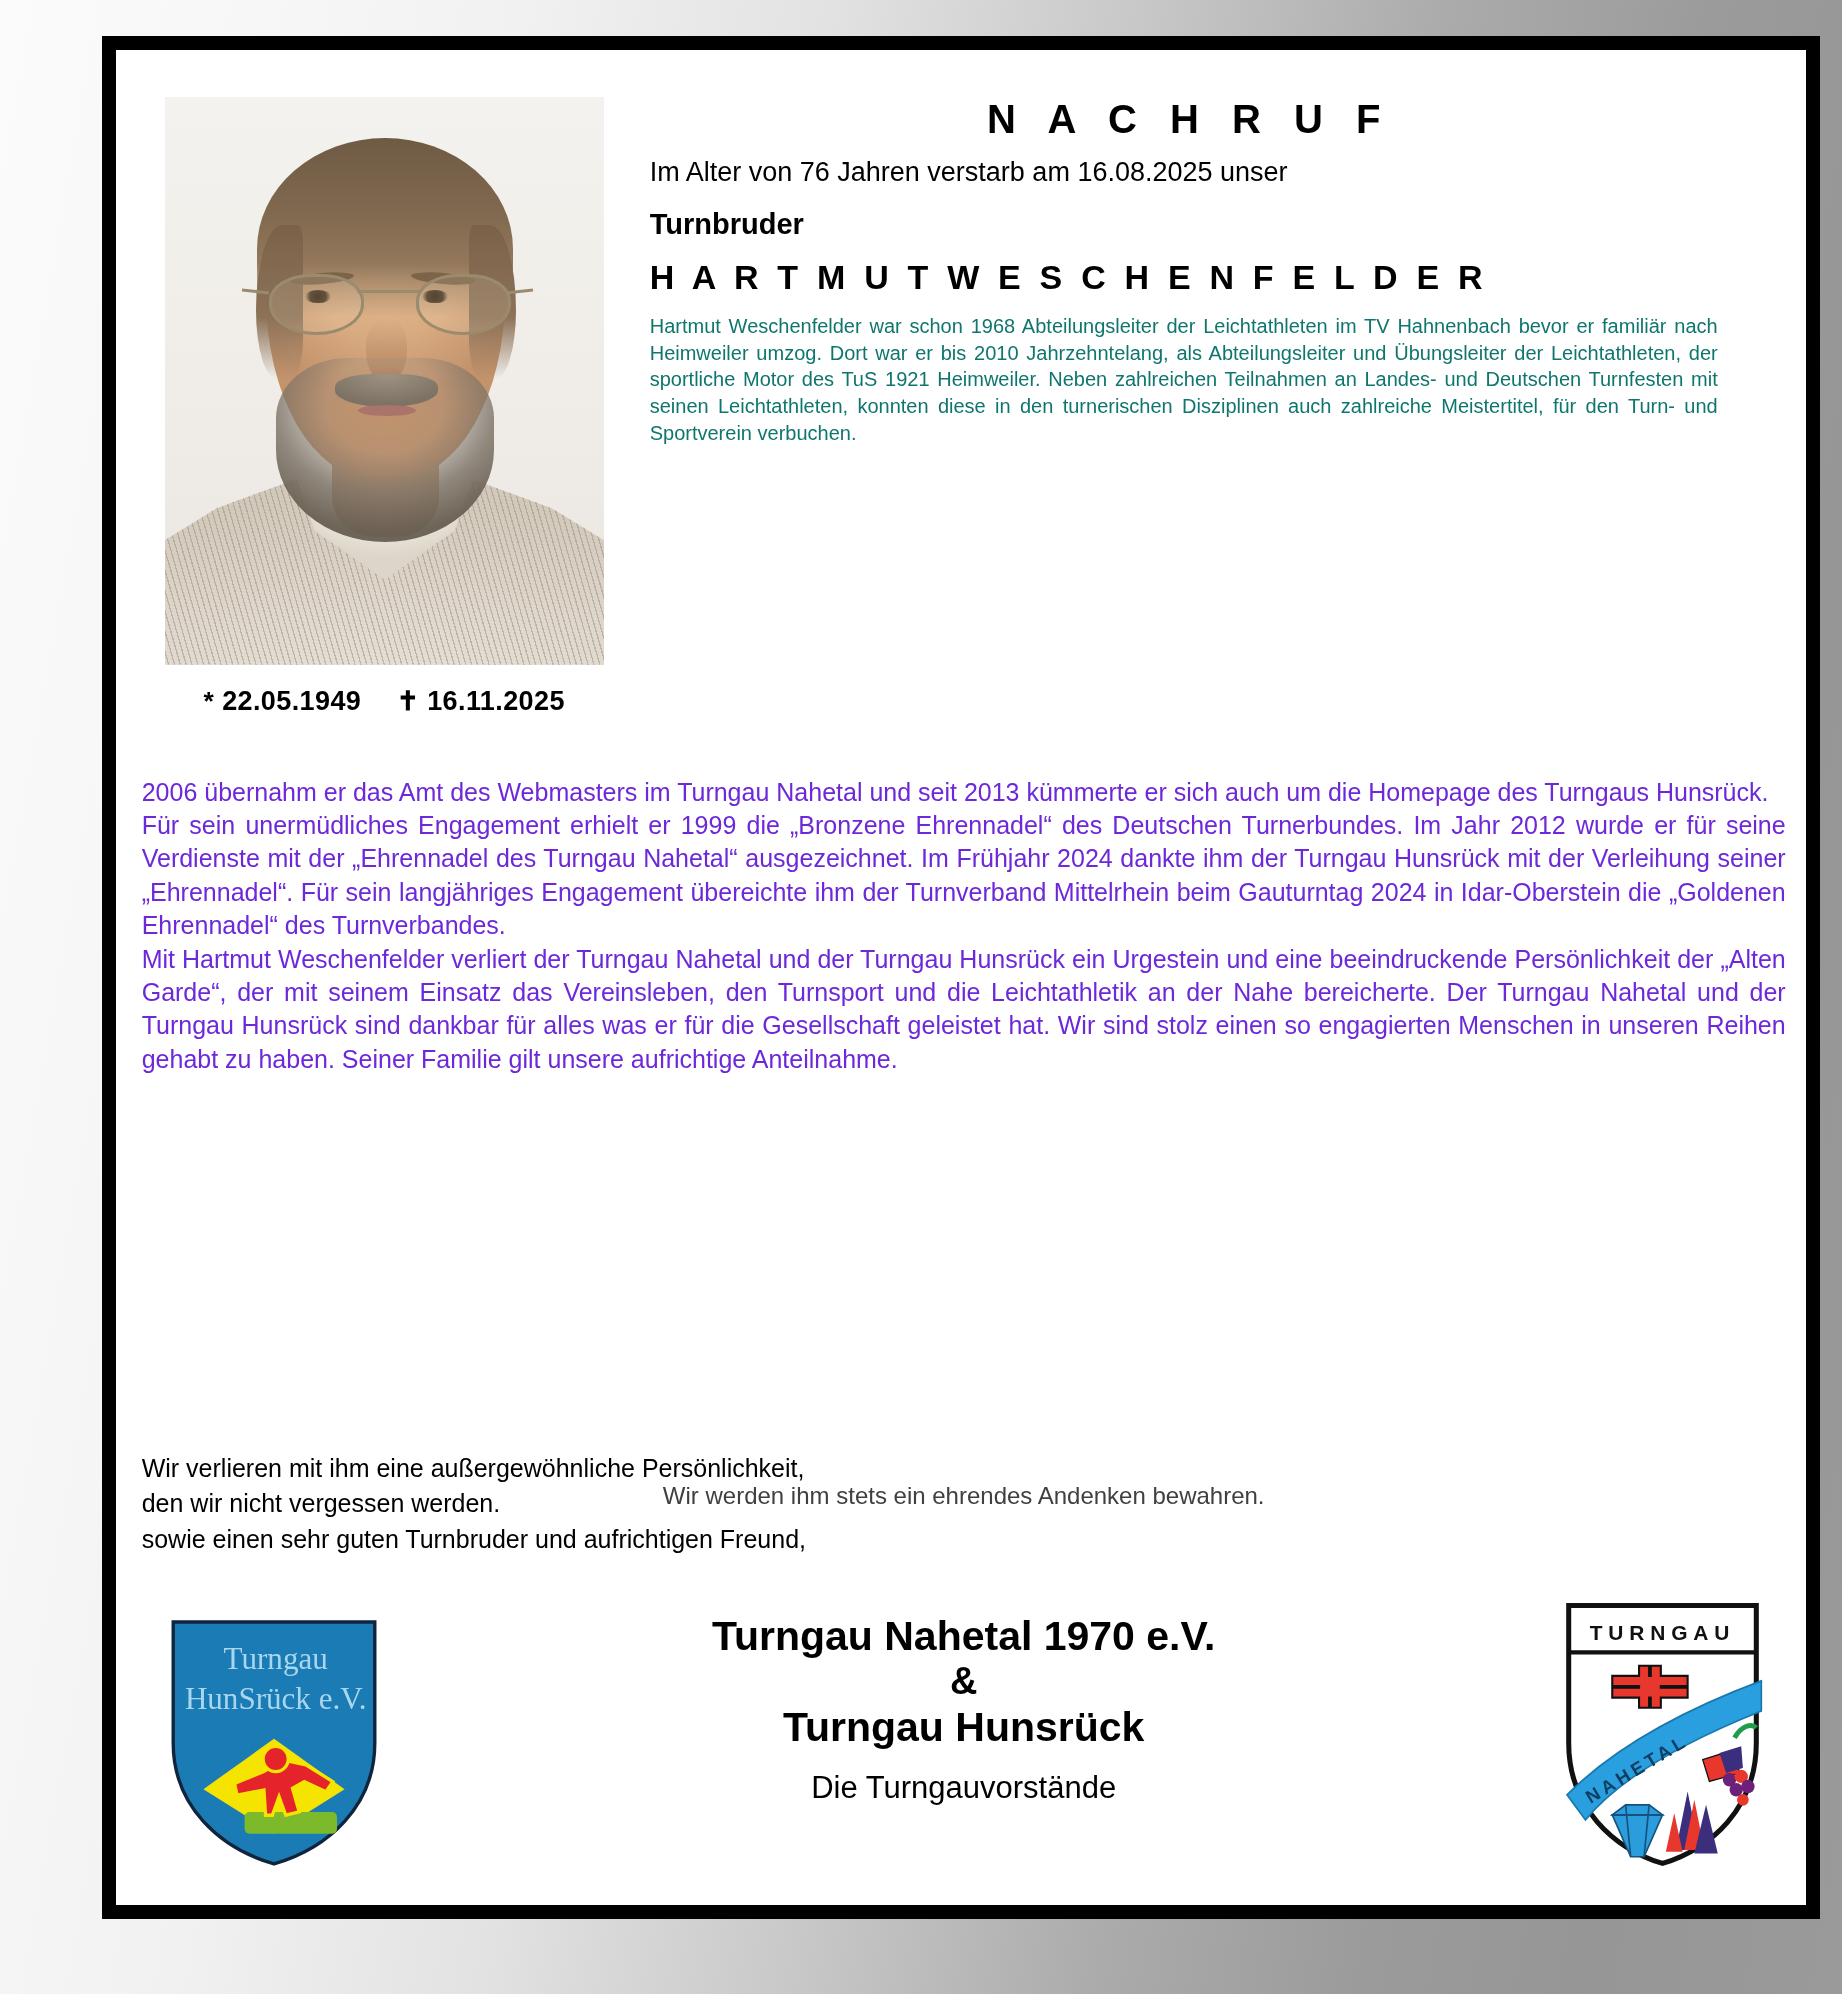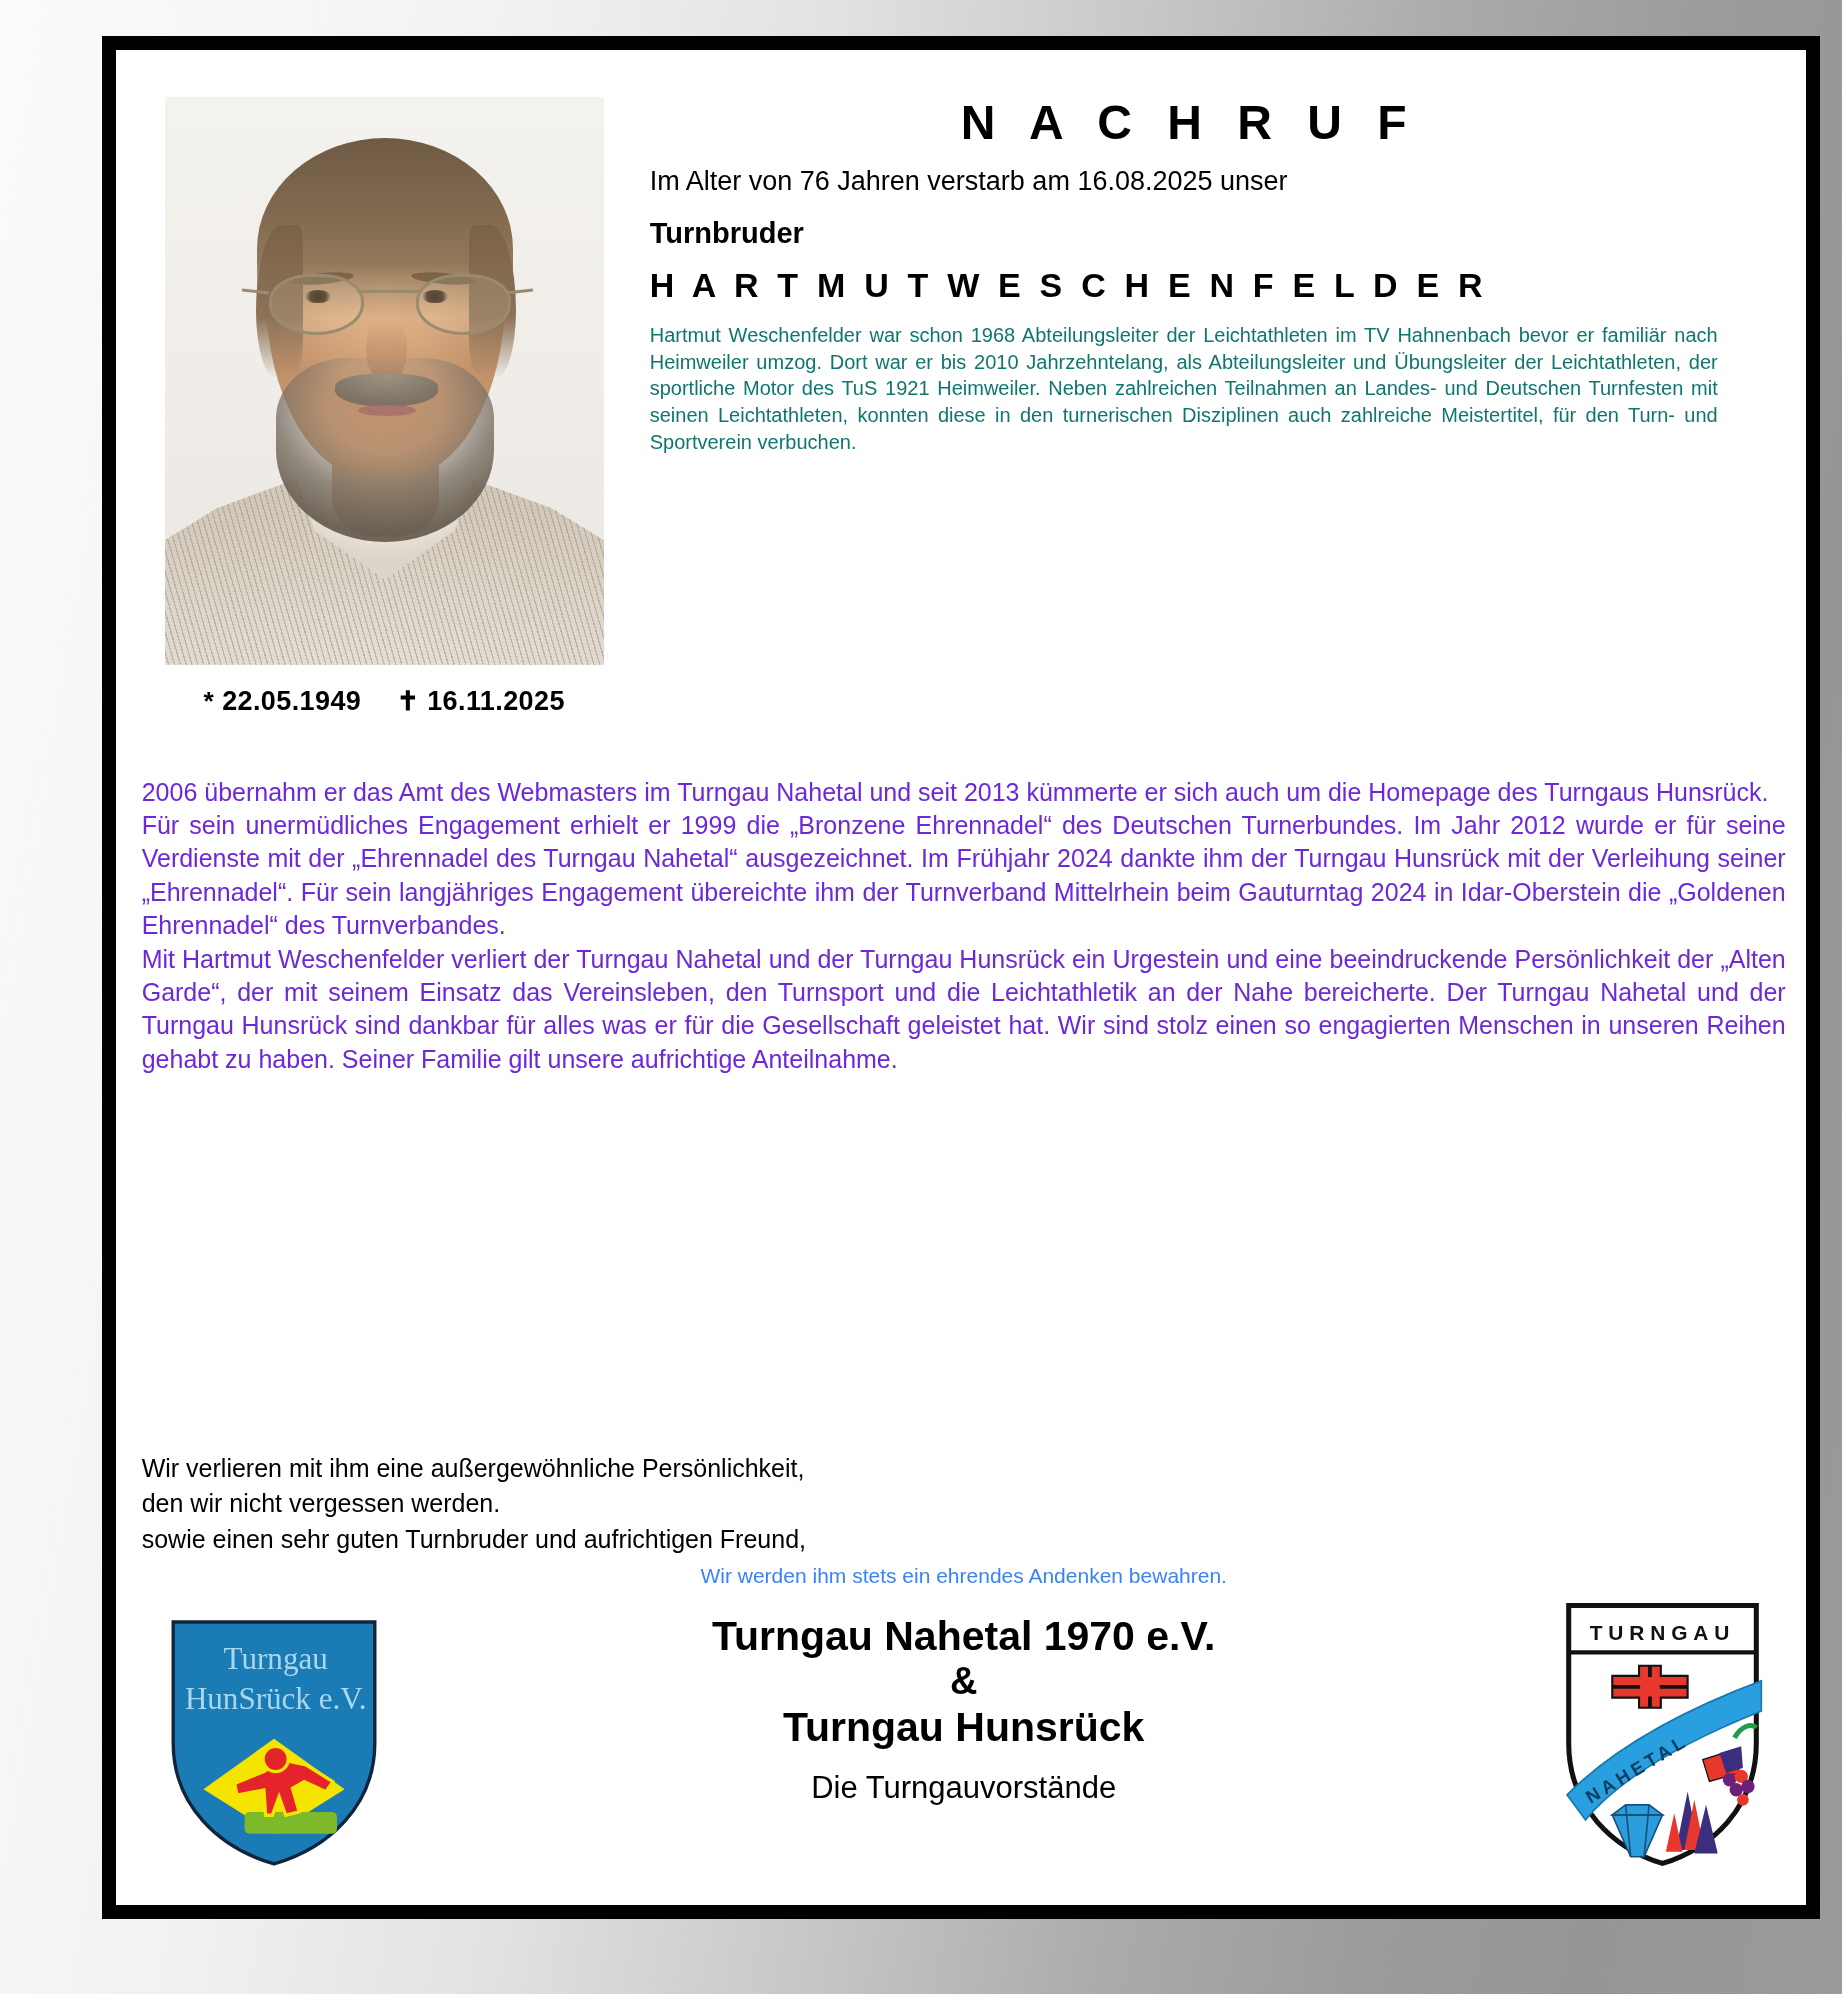--- a/index.html
+++ b/index.html
@@ -172,21 +172,21 @@
 
   
   .right-col {
     position: absolute;
     left: 534px;
     top: 47px;
     width: 1068px;
   }
   .nachruf-title {
     text-align: center;
-    font-size: 48px;
+    font-size: 40px;
     font-weight: 700;
     letter-spacing: 11px;
     margin: 0 0 14.5px 0;
     line-height: 1.1;
     padding-left: 11px;
   }
   .lead-line {
     font-size: 27px;
     line-height: 1.28;
     margin: 0 0 19px 0;
@@ -241,25 +241,25 @@
     text-align: left;
   }
   .verse div {
     font-size: 25px;
     line-height: 1.42;
     color: #000;
   }
   .memorial-line {
     position: absolute;
     left: 26px;
-    top: 1514px;
+    top: 1432px;
     width: 1644px;
     text-align: center;
-    font-size: 21px;
-    color: #3b82f6;
+    font-size: 24px;
+    color: #404040;
   }
 
   
   .sig-block {
     position: absolute;
     left: 26px;
     top: 1563px;
     width: 1644px;
     text-align: center;
   }

